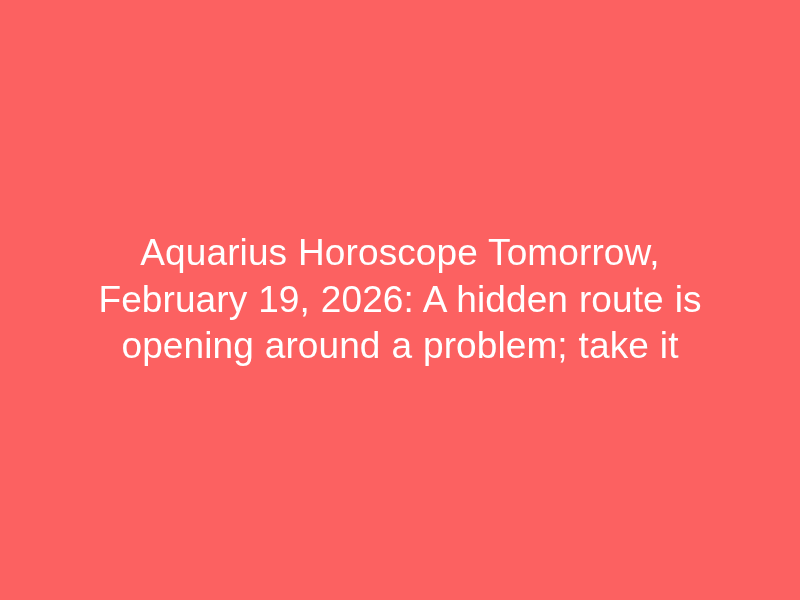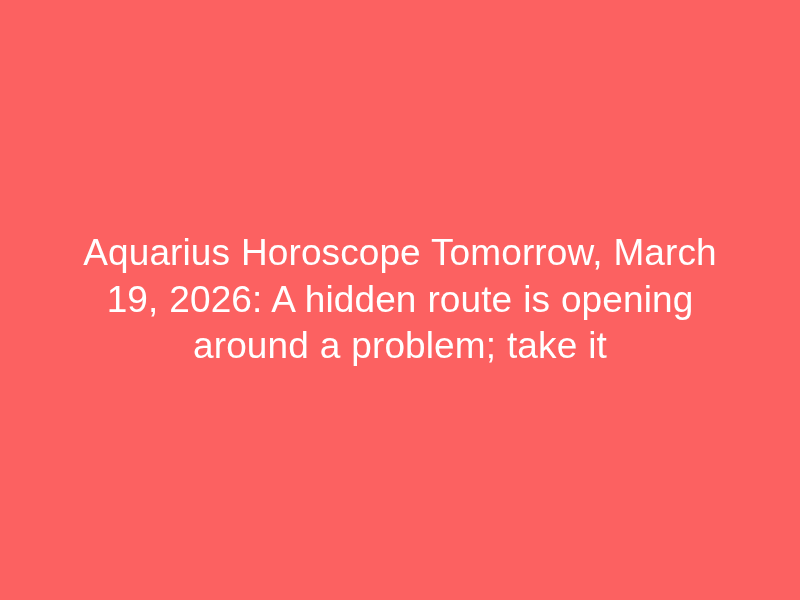--- a/index.html
+++ b/index.html
@@ -48,17 +48,17 @@
     -webkit-font-smoothing: antialiased;
   }
 </style>
 </head>
 <body>
 
 <div id="card" style="background: rgb(252, 97, 97);">
 
   <div id="headline-block">
 
-    <h1 id="headline" style="color: rgb(255, 255, 255);">Aquarius Horoscope Tomorrow, March 19, 2026: A hidden route is opening around a problem; take it</h1>
+    <h1 id="headline" style="color: rgb(255, 255, 255);">Aquarius Horoscope Tomorrow, February 19, 2026: A hidden route is opening around a problem; take it</h1>
 
   </div>
 
 </div>
 
 </body></html>

